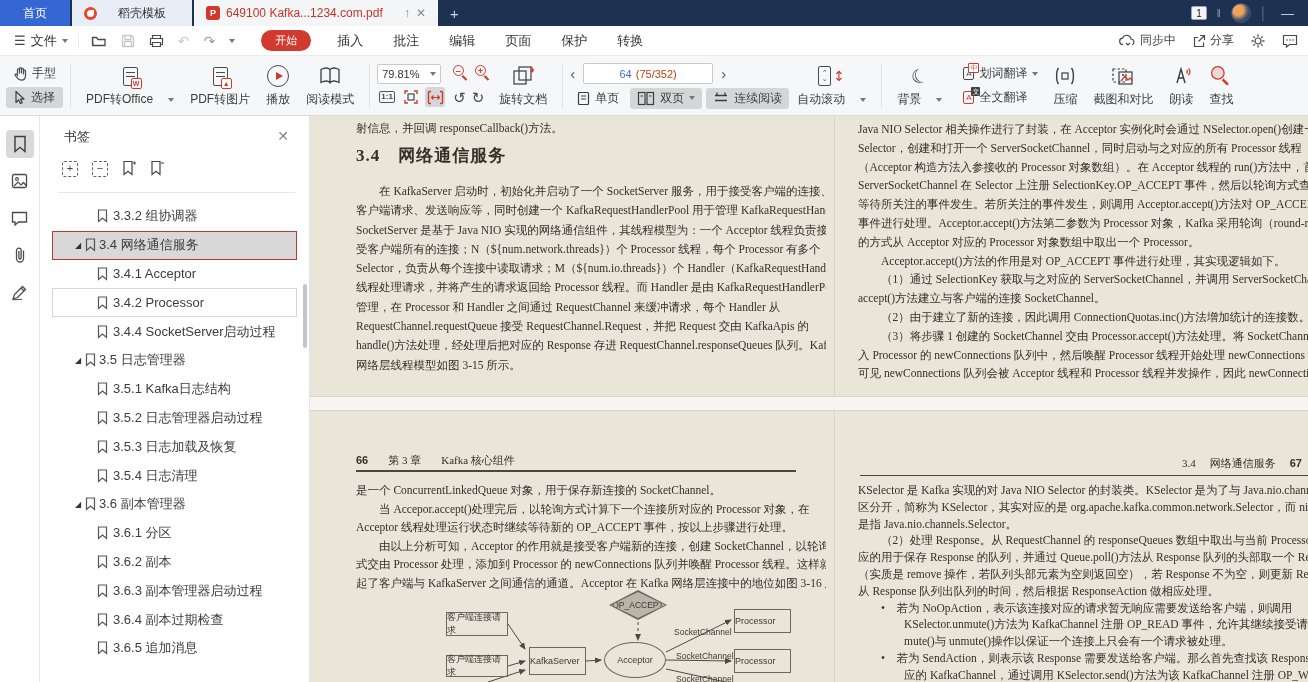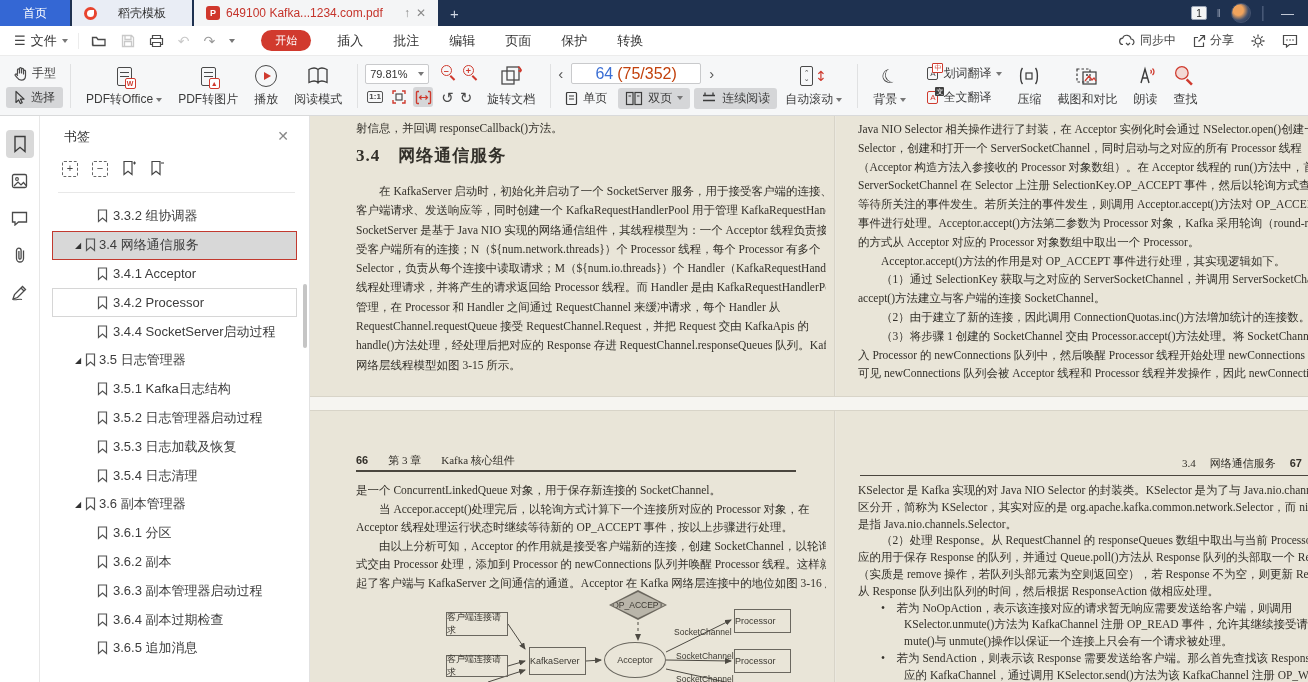--- a/index.html
+++ b/index.html
@@ -41,31 +41,31 @@
   .mr-item { display:flex; align-items:center; gap:4px; }
 
   
   .toolbar { position:absolute; left:0; top:56px; width:1308px; height:60px; background:#f6f7f8; border-bottom:1px solid #d9dadb; display:flex; align-items:center; padding:0 6px; }
   .vdiv { width:1px; height:44px; background:#e0e1e2; margin:0 7px; flex:none; }
   .tb-col { display:flex; flex-direction:column; gap:3px; justify-content:center; }
   .tb-mini { display:flex; align-items:center; gap:5px; font-size:12px; color:#3c3c3c; padding:2px 7px; border-radius:3px; white-space:nowrap; }
   .tb-mini.sel { background:#d5d6d8; }
   .tb-big { display:flex; flex-direction:column; align-items:center; justify-content:center; gap:2px; font-size:12px; color:#3c3c3c; padding:2px 8px; border-radius:3px; white-space:nowrap; flex:none; }
   .tb-big .ic { height:26px; display:flex; align-items:center; justify-content:center; }
-  .lblrow { display:flex; align-items:center; gap:3px; }
+  .lblrow { display:flex; align-items:center; gap:15px; }
   .zoom-box { width:64px; height:20px; background:#fff; border:1px solid #c9cacc; border-radius:2px; display:flex; align-items:center; justify-content:space-between; font-size:11px; color:#333; padding:0 4px; }
   .fit-row { display:flex; gap:4px; align-items:center; }
   .fit-btn { width:20px; height:20px; border-radius:3px; display:flex; align-items:center; justify-content:center; }
   .fit-btn.sel { background:#d5d6d8; }
   .one1 { font-size:8px; font-weight:bold; color:#444; border:1.3px solid #555; border-radius:2px; padding:0 1px; line-height:10px; }
   .zoomrow { display:flex; gap:6px; align-items:center; height:22px; }
   .rot-g { font-family:"DejaVu Sans",sans-serif; font-size:15px; color:#4a4a4a; line-height:1; }
   .pagenav { display:flex; align-items:center; gap:8px; height:22px; }
   .pn-arrow { color:#555; font-size:15px; line-height:1; }
-  .page-box { width:130px; height:21px; background:#fff; border:1px solid #c9cacc; border-radius:2px; display:flex; align-items:center; justify-content:center; gap:4px; font-size:16px; }
+  .page-box { width:130px; height:21px; background:#fff; border:1px solid #c9cacc; border-radius:2px; display:flex; align-items:center; justify-content:center; gap:4px; font-size:11px; }
   .page-cur { color:#3b6fd4; }
   .page-tot { color:#c2410c; }
   .viewrow { display:flex; align-items:center; gap:4px; }
   .doc-ic { width:15px; height:19px; border:1.3px solid #4a4a4a; border-radius:2px; position:relative; }
   .doc-ic i { position:absolute; left:2px; right:2px; height:1.2px; background:#4a4a4a; }
   .corner-box { position:absolute; right:-5px; bottom:-4px; width:11px; height:11px; background:#fff; border:1.2px solid #cf3a2e; border-radius:2px; color:#cf3a2e; font-size:7px; font-weight:bold; line-height:9px; text-align:center; }
   .play-ic { width:22px; height:22px; border:1.4px solid #4a4a4a; border-radius:50%; display:flex; align-items:center; justify-content:center; }
   .play-tri { width:0; height:0; border-left:7px solid #cf3a2e; border-top:4.5px solid transparent; border-bottom:4.5px solid transparent; margin-left:2px; }
   .moon { font-family:"DejaVu Sans",sans-serif; font-size:19px; color:#3f3f3f; transform:rotate(-18deg); }
   .redmag { position:relative; width:16px; height:16px; }

